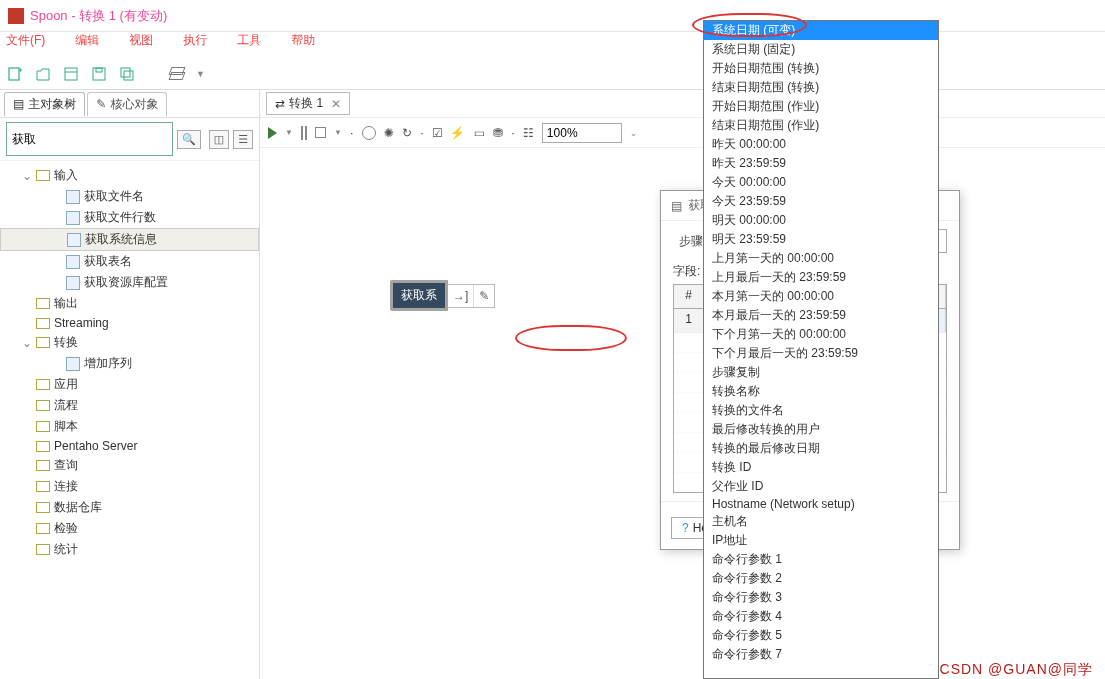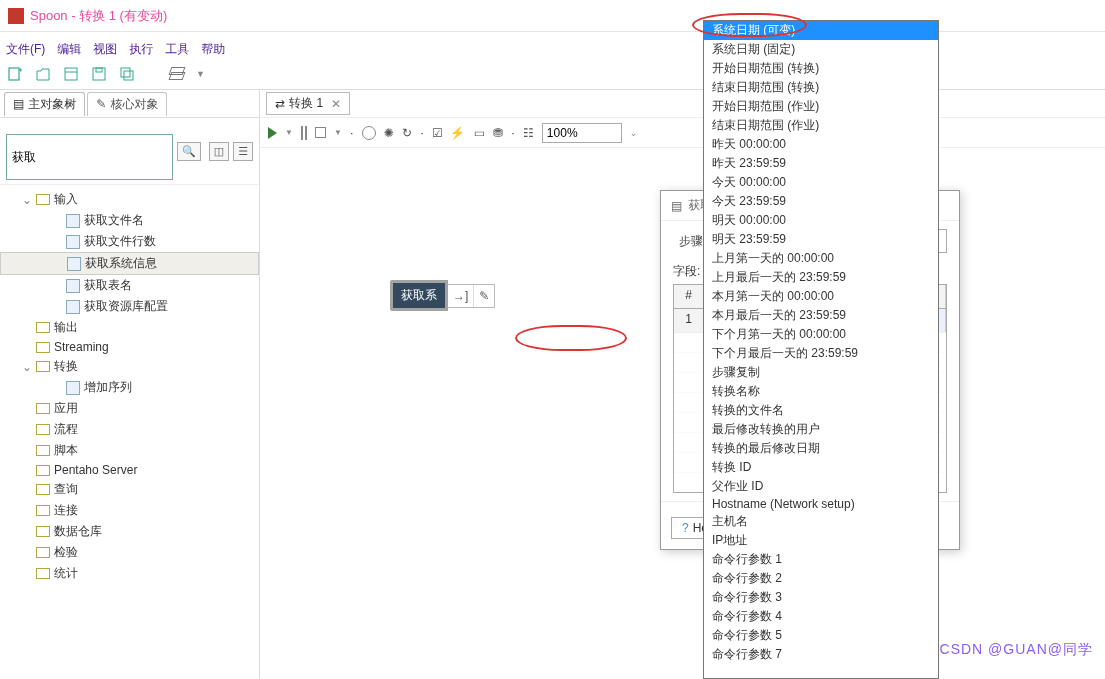--- a/index.html
+++ b/index.html
@@ -1,30 +1,30 @@
 <!DOCTYPE html>
 <html><head>
 <meta charset="utf-8">
 <style>
 * { box-sizing: border-box; margin: 0; padding: 0; font-family: "Microsoft YaHei", Arial, sans-serif; font-size: 12px; }
 body { background: #fff; color: #333; width: 1105px; height: 679px; overflow: hidden; position: relative; }
 .titlebar { height: 32px; background: #fff; border-bottom: 1px solid #e5e5e5; display: flex; align-items: center; padding: 0 8px; gap: 6px; }
 .app-icon { width: 16px; height: 16px; background: #c0392b; display: inline-block; }
 .title-text { color: #ec4899; font-size: 13px; }
-.menubar { height: 26px; background: #fff; display: flex; align-items: flex-end; padding: 0 6px; gap: 12px; color: #4c1d95; }
+.menubar { height: 26px; background: #fff; display: flex; align-items: flex-start; padding: 0 6px; gap: 30px; color: #ef4444; }
 .menubar span { cursor: default; }
 .toolbar { height: 32px; background: #fff; border-bottom: 1px solid #ddd; display: flex; align-items: center; padding: 0 6px; gap: 10px; }
 .tool-icon { width:18px; height:18px; display:inline-flex; align-items:center; justify-content:center; color:#3a6; }
 .main { display: flex; height: calc(679px - 32px - 26px - 32px); }
 .left-panel { width: 260px; border-right: 1px solid #ddd; display: flex; flex-direction: column; }
 .tabs { height: 28px; display: flex; align-items: center; border-bottom: 1px solid #ddd; padding: 0 4px; gap: 2px; }
 .tab { border: 1px solid #bbb; border-bottom: none; padding: 3px 8px; background: #fff; border-radius: 3px 3px 0 0; display: flex; align-items: center; gap: 4px; }
 .tab.inactive { opacity: 0.85; }
 .search-row { display: flex; align-items: center; padding: 4px 6px; gap: 4px; border-bottom: 1px solid #eee; }
-.search-input { flex: 1; border: 1px solid #7a9; padding: 15px 5px; margin-top: 12px; }
+.search-input { flex: 1; border: 1px solid #7a9; padding: 9px 5px; }
 .small-btn { border: 1px solid #aaa; background: #f7f7f7; padding: 2px 4px; font-size: 11px; color:#555; }
 .tree { flex: 1; overflow: auto; padding: 4px 0; }
 .tree-row { display: flex; align-items: center; padding: 2px 4px 2px 8px; gap: 4px; white-space: nowrap; }
 .indent1 { padding-left: 22px; }
 .indent2 { padding-left: 52px; }
 .caret { width: 10px; color: #888; }
 .folder-icon { width:14px; height:11px; border:1px solid #b5a642; background:#fff; }
 .step-icon { width:14px; height:14px; display:inline-block; background:#e9f2fb; border:1px solid #8ab; }
 .tree-row.selected { background:#f0efea; border:1px solid #ccc; }
 .canvas-area { flex: 1; position: relative; background: #fff; }
@@ -54,21 +54,21 @@
 .grid-row.sel .col-type { background:#eaf1fb; }
 .grid-empty { height:160px; background:repeating-linear-gradient(#fff,#fff 19px,#fafafa 19px,#fafafa 20px); border-top:1px solid #eee; }
 .dialog-buttons { display:flex; justify-content:center; gap:12px; padding:10px; border-top:1px solid #eee; }
 .dlg-btn { border:1px solid #aaa; background:#f7f7f7; padding:4px 16px; }
 .help-btn { position:absolute; left:10px; bottom:10px; border:1px solid #aaa; background:#fff; padding:3px 10px; display:flex; gap:4px; align-items:center; }
 .dropdown { position:absolute; top:20px; left:703px; width:236px; height:659px; background:#fff; border:1px solid #777; overflow:hidden; }
 .dropdown-inner { overflow-y:scroll; height:100%; }
 .dd-item { padding:1px 8px; white-space:nowrap; }
 .dd-item.selected { background:#1e90ff; color:#fff; }
 .red-circle { position:absolute; border:2px solid #d33; border-radius:50%/60%; pointer-events:none; }
-.watermark { position:absolute; right:12px; bottom:20px; color:#8b5cf6; font-size:14px; letter-spacing:1px; }
+.watermark { position:absolute; right:12px; bottom:0; color:#b91c1c; font-size:14px; letter-spacing:1px; }
 .tri-right { width:0; height:0; border-top:6px solid transparent; border-bottom:6px solid transparent; border-left:9px solid #3a7d3a; }
 .pipe { width:2px; height:14px; background:#888; }
 .eye-ico { width:14px; height:14px; border:1px solid #888; border-radius:50%; }
 .sq-ico { width:11px; height:11px; border:1px solid #888; }
 .layers-ico { position:relative; width:14px; height:14px; }
 .layers-ico::before,.layers-ico::after{content:"";position:absolute;width:12px;height:6px;border:1px solid #777;transform:skewX(-20deg);}
 .layers-ico::after{top:5px;}
 </style>
 </head>
 <body>

